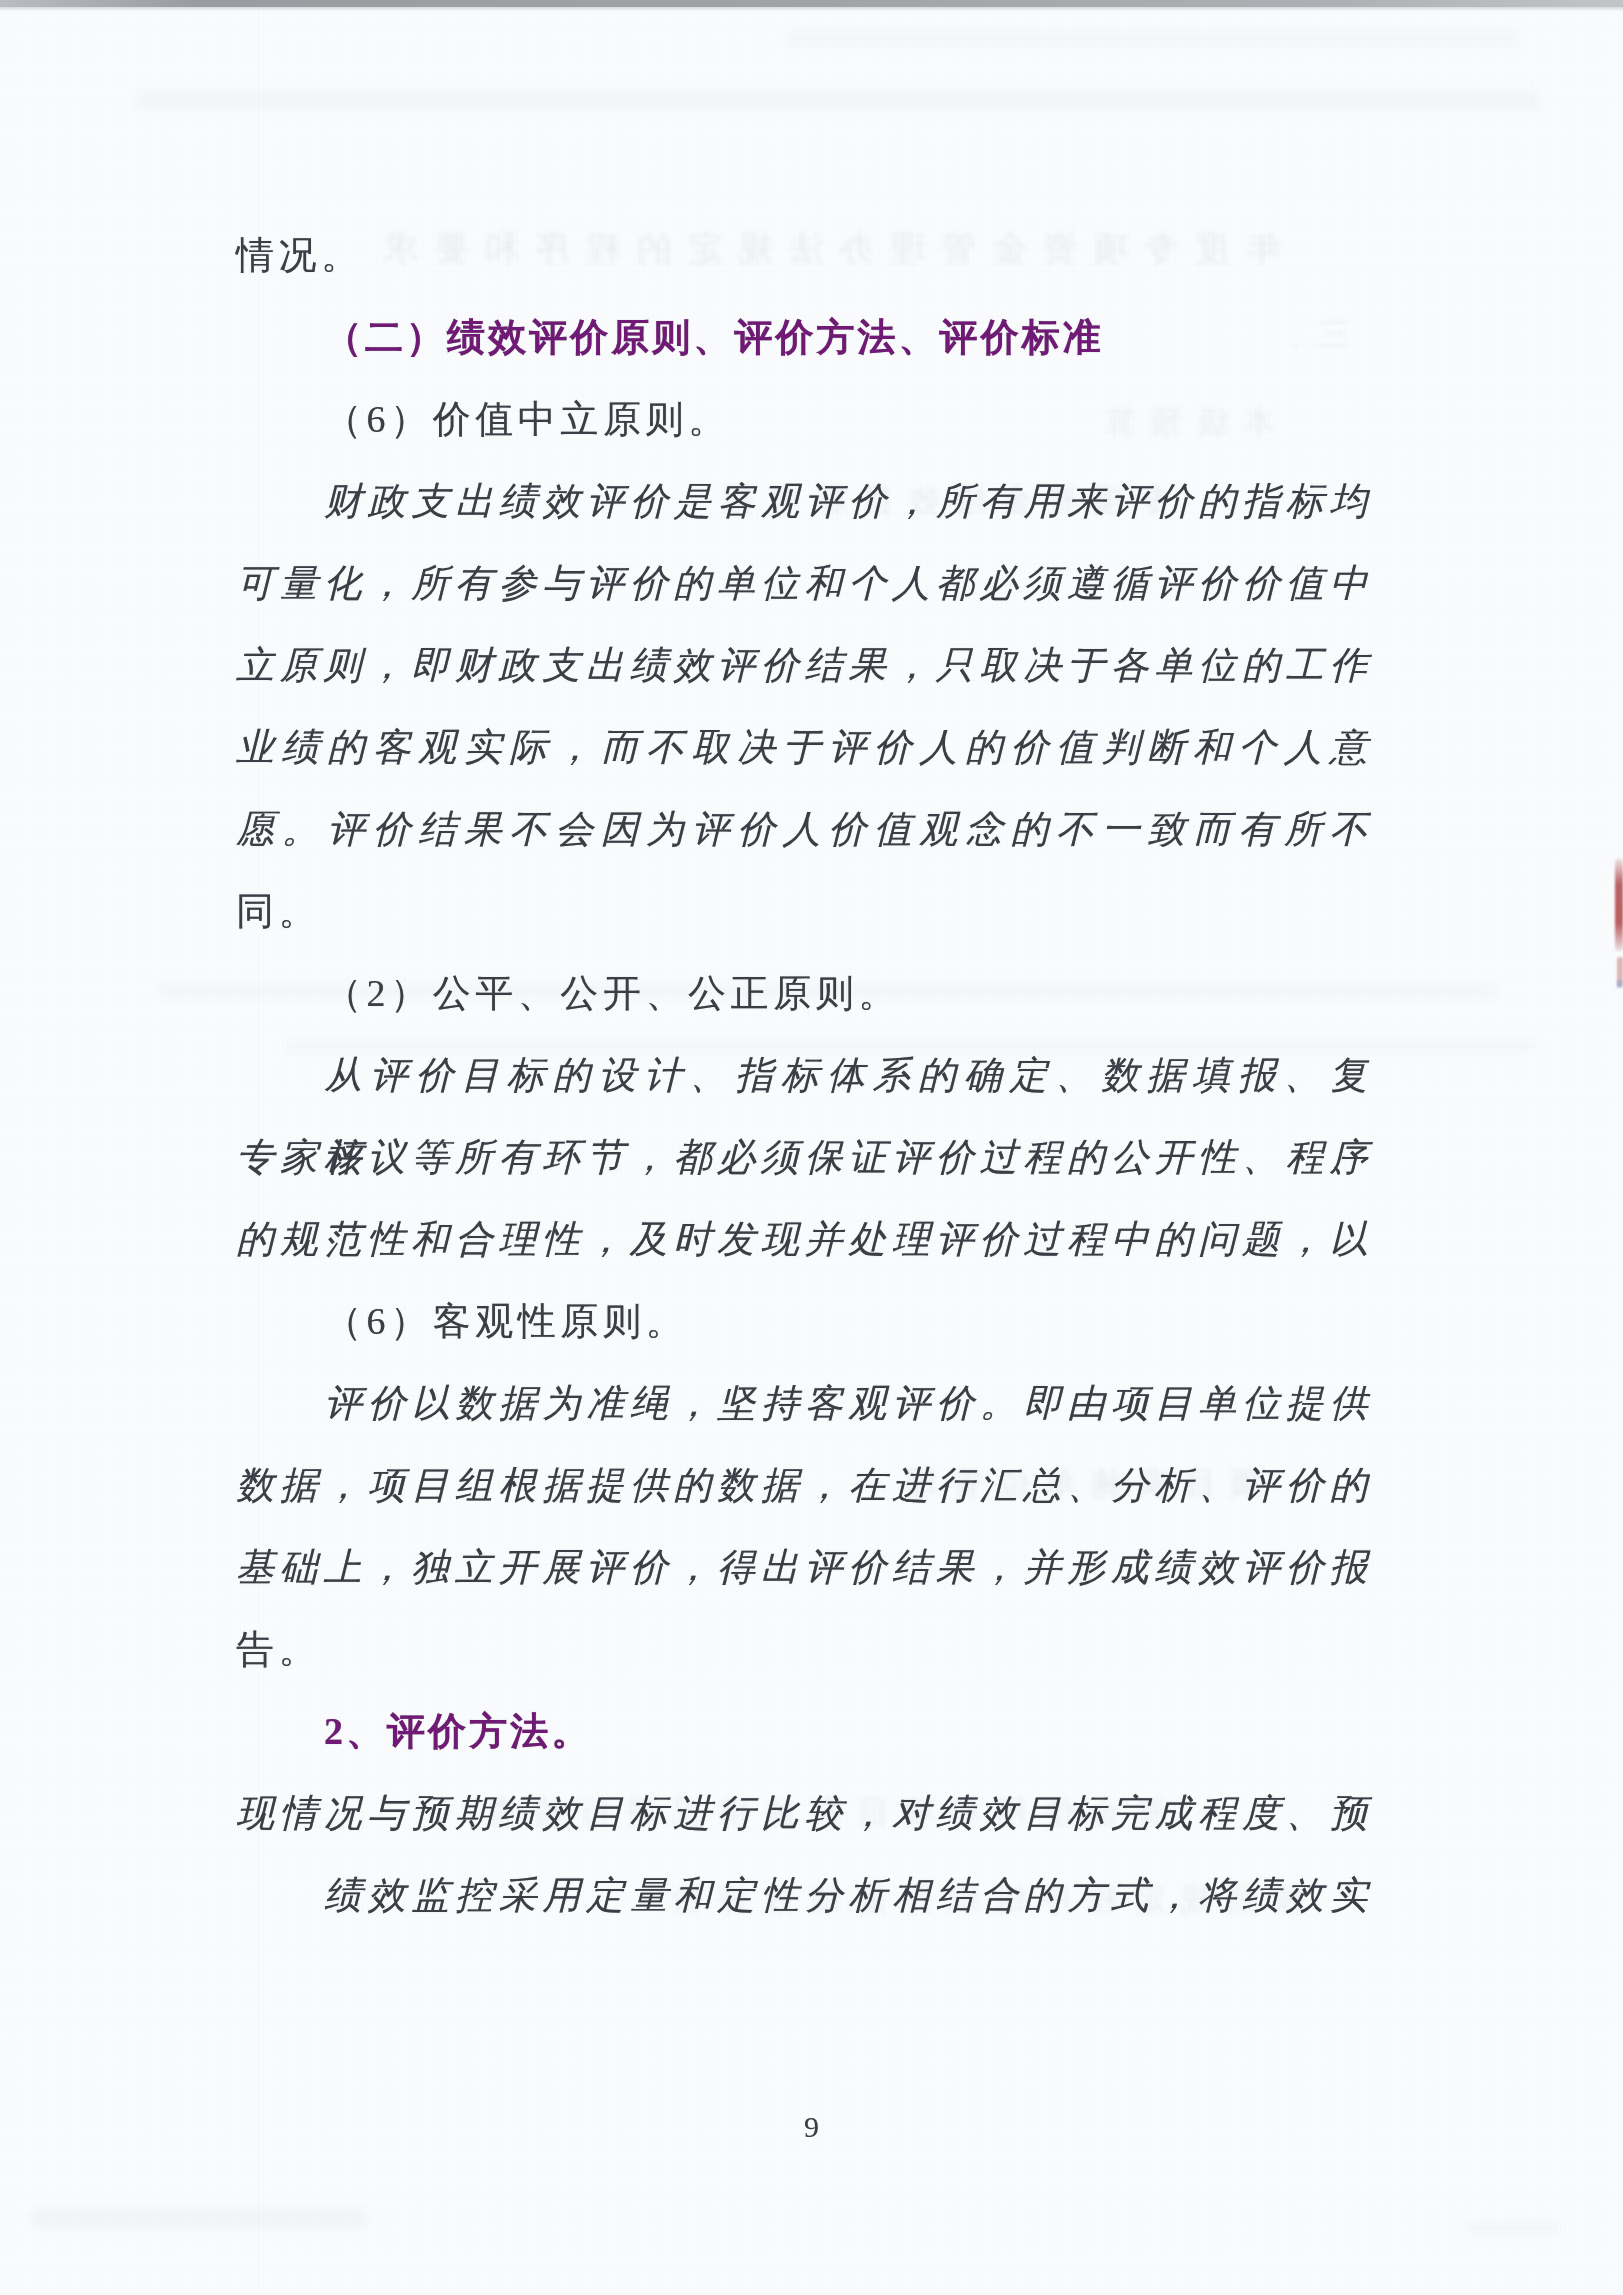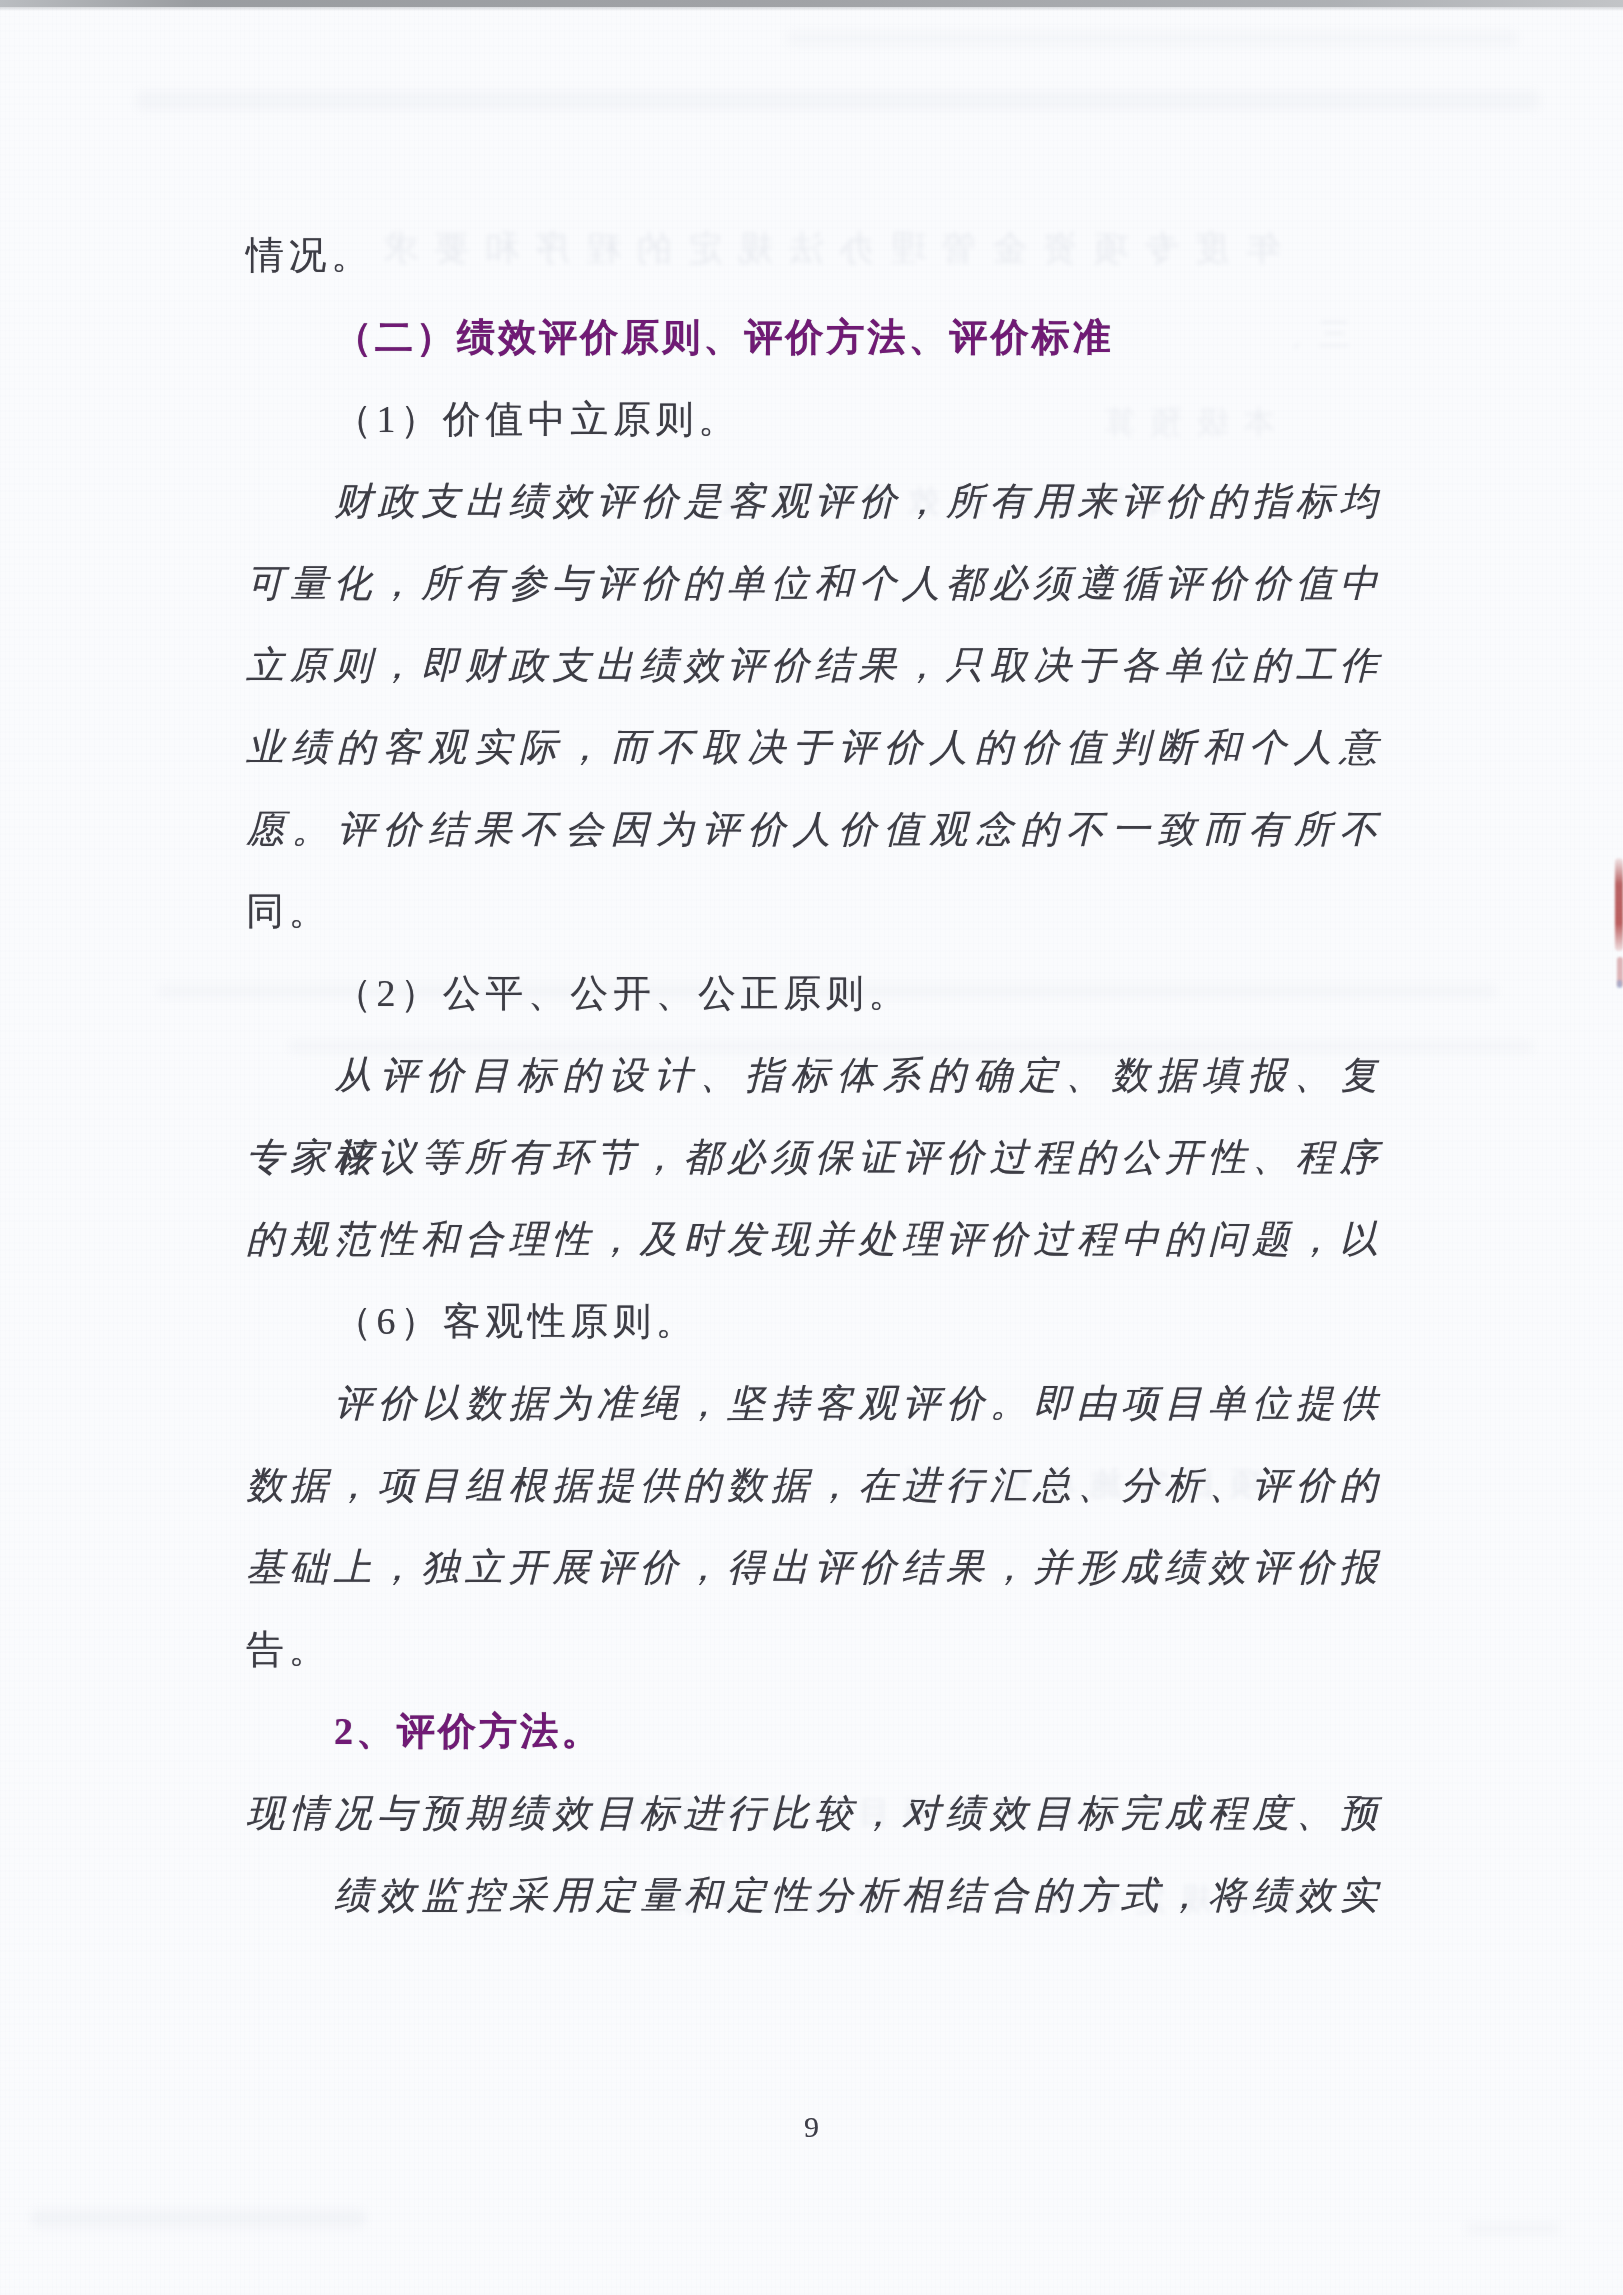--- a/index.html
+++ b/index.html
@@ -19,21 +19,21 @@
   .scanner-band{
     position:absolute;left:0;top:0;width:100%;height:7.3px;
     background:linear-gradient(to right,#b3b6ba,#8f9296 12%,#97999d 50%,#a5a8ac 82%,#bcbec1);
     opacity:0.9;
   }
   .scanner-band-soft{
     position:absolute;left:0;top:7.3px;width:100%;height:4.2px;
     background:linear-gradient(to bottom,rgba(150,153,157,0.35),rgba(150,153,157,0));
   }
   .text-block{
-    position:absolute;left:246px;top:214px;width:1136px;
+    position:absolute;left:236px;top:214px;width:1136px;
   }
   .line{
     height:82px;line-height:82px;
     font-size:38px;letter-spacing:0.12em;
     color:#3d3d45;
     text-shadow:0 0 0.7px rgba(55,55,66,0.55);
     white-space:nowrap;
     box-sizing:border-box;
   }
   .line.just{
@@ -97,21 +97,21 @@
       <div class="band" style="left: 136px; top: 90px; width: 1404px; height: 21px; opacity: 0.06;"></div>
       <div class="band" style="left: 157px; top: 984px; width: 1341px; height: 13.6px; opacity: 0.05;"></div>
       <div class="band" style="left: 288px; top: 1040px; width: 1246px; height: 12.6px; opacity: 0.05;"></div>
       <div class="band" style="left: 31px; top: 2209px; width: 335px; height: 19px; opacity: 0.07;"></div>
       <div class="band" style="left: 1466px; top: 2223px; width: 94px; height: 10.5px; opacity: 0.06;"></div>
     </div>
 
   <div class="text-block">
       <div class="line w-normal">情况。</div>
       <div class="line w-bold ind2">（二）绩效评价原则、评价方法、评价标准</div>
-      <div class="line w-normal ind2">（1）价值中立原则。</div>
+      <div class="line w-normal ind2">（6）价值中立原则。</div>
       <div class="line w-normal just ind2">财政支出绩效评价是客观评价，所有用来评价的指标均</div>
       <div class="line w-normal just">可量化，所有参与评价的单位和个人都必须遵循评价价值中</div>
       <div class="line w-normal just">立原则，即财政支出绩效评价结果，只取决于各单位的工作</div>
       <div class="line w-normal just">业绩的客观实际，而不取决于评价人的价值判断和个人意</div>
       <div class="line w-normal just">愿。评价结果不会因为评价人价值观念的不一致而有所不</div>
       <div class="line w-normal">同。</div>
       <div class="line w-normal ind2">（2）公平、公开、公正原则。</div>
       <div class="line w-normal just ind2">从评价目标的设计、指标体系的确定、数据填报、复核、</div>
       <div class="line w-normal just">专家评议等所有环节，都必须保证评价过程的公开性、程序</div>
       <div class="line w-normal just">的规范性和合理性，及时发现并处理评价过程中的问题，以</div>

